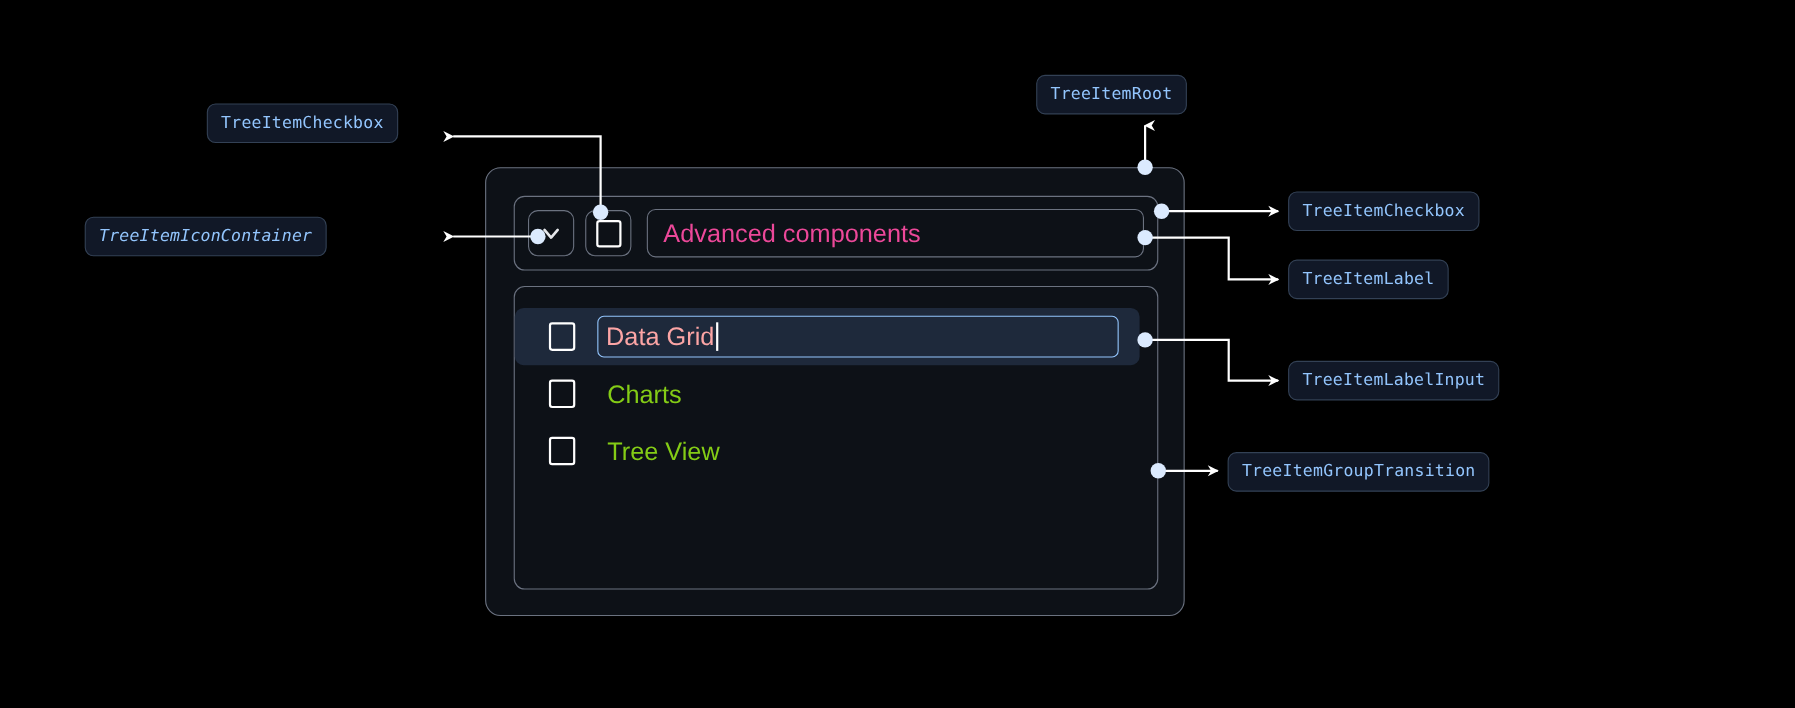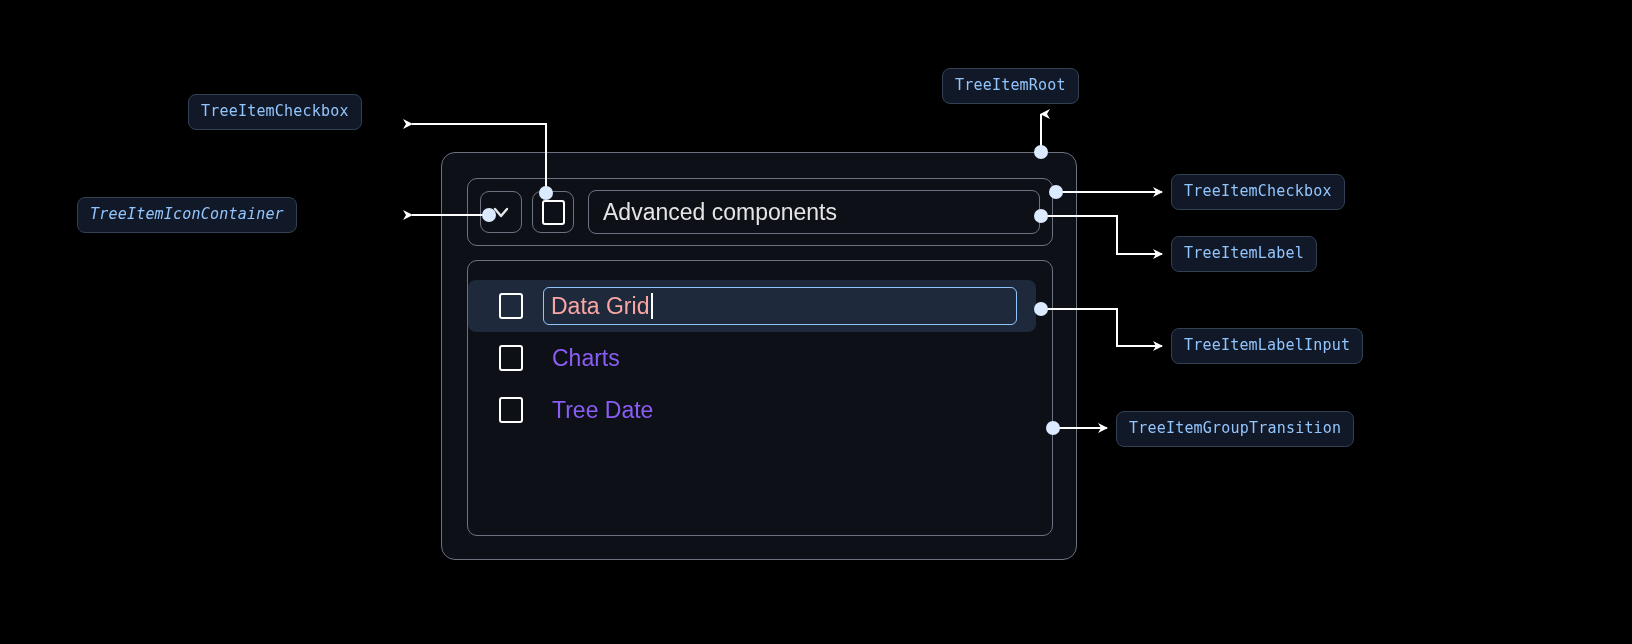--- a/index.html
+++ b/index.html
@@ -108,21 +108,21 @@
 
   #tree-item-label {
     flex: 1 1 auto;
     height: 44px;
     box-sizing: border-box;
     border: 1.5px solid #6b7280;
     border-radius: 8px;
     display: flex;
     align-items: center;
     padding: 12px 14px;
-    color: #e5e5e5;
+    color: #ec4899;
     font-size: 23px;
     margin-left: 4px;
   }
 
   
   #tree-group-transition {
     position: absolute;
     left: 25px;
     top: 107px;
     width: 586px;
@@ -148,21 +148,21 @@
   }
   .row-checkbox {
     width: 24px;
     height: 26px;
     flex: 0 0 auto;
     box-sizing: border-box;
     border: 2.5px solid #ffffff;
     border-radius: 3px;
   }
   .row-label {
-    color: #8b5cf6;
+    color: #84cc16;
     font-size: 23px;
     margin-left: 29px;
   }
   #label-input {
     margin-left: 20px;
     flex: 1 1 auto;
     height: 38px;
     box-sizing: border-box;
     background: transparent;
     border: 1.5px solid #93c5fd;
@@ -274,17 +274,17 @@
     </div>
 
     <div class="tree-row">
       <div class="row-checkbox"></div>
       <span class="row-label">Charts</span>
     </div>
 
 
     <div class="tree-row">
       <div class="row-checkbox"></div>
-      <span class="row-label">Tree Date</span>
+      <span class="row-label">Tree View</span>
     </div>
 
   </div>
 </div>
 
 </body></html>

